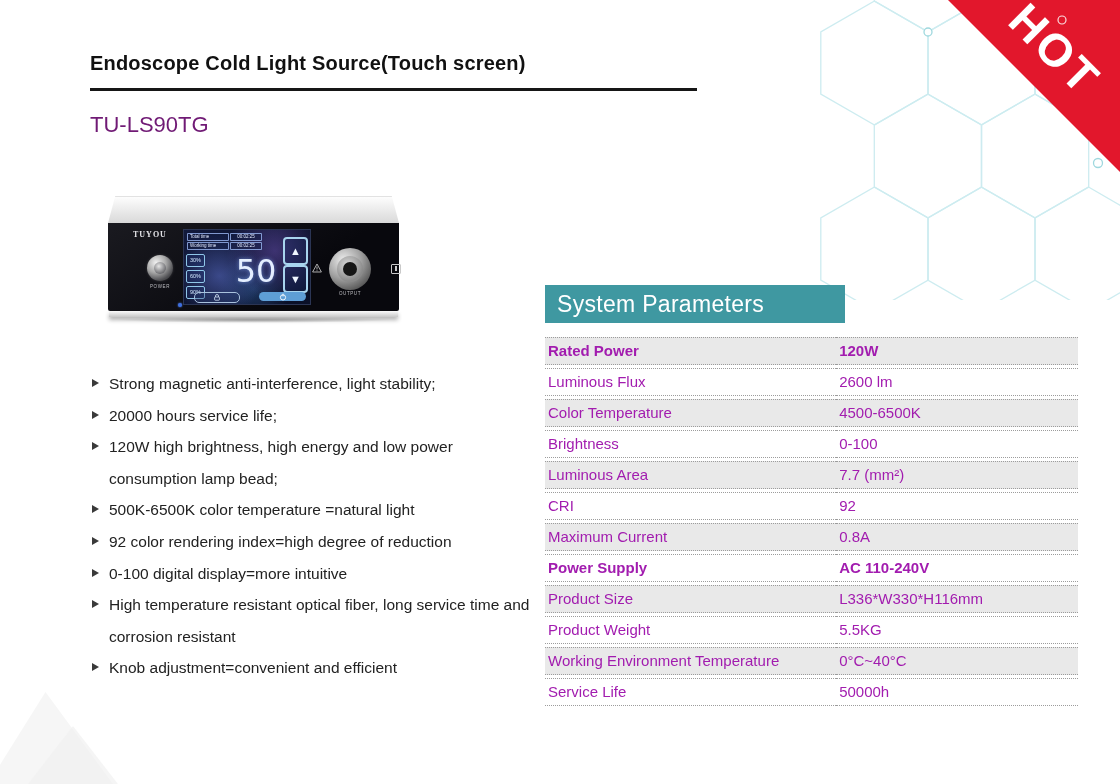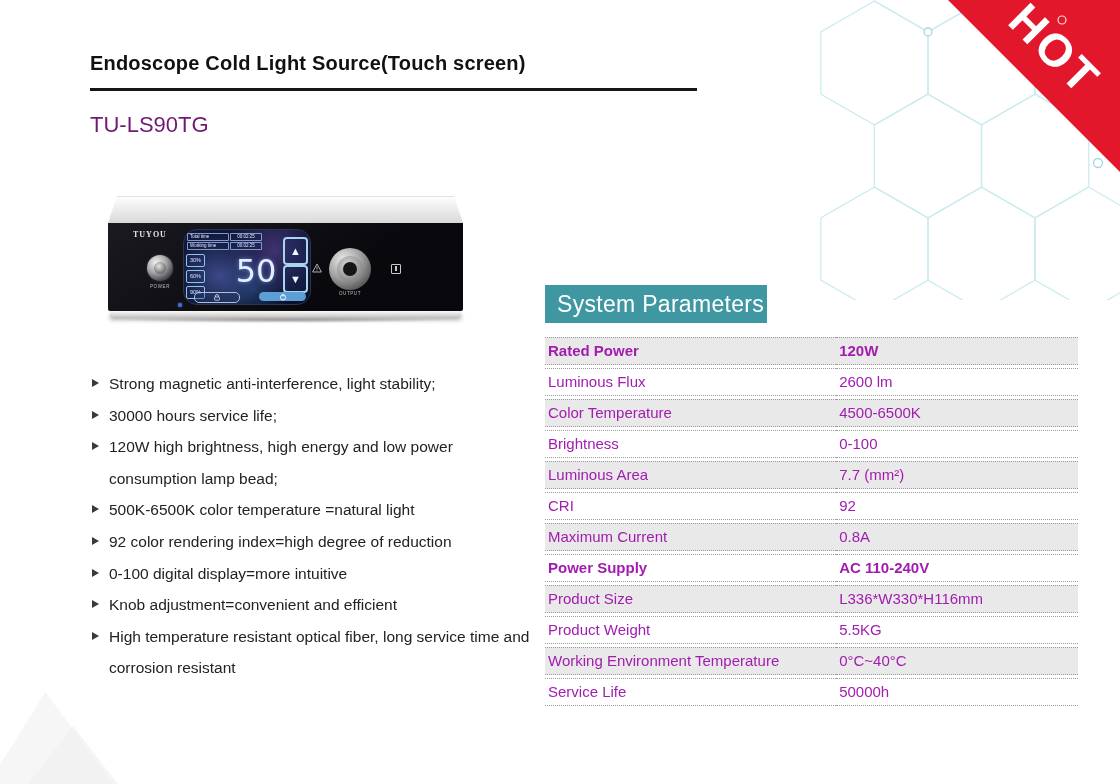--- a/index.html
+++ b/index.html
@@ -9,21 +9,21 @@
 
   
   .title{left:90px;top:52px;font-size:20px;font-weight:bold;color:#111;letter-spacing:.2px;}
   .title-rule{left:90px;top:88px;width:607px;height:3px;background:#161616;}
   .model{left:90px;top:112px;font-size:22px;font-weight:500;color:#701a75;}
 
   
   .corner-svg{left:810px;top:0;pointer-events:none;}
 
   
-  .device{left:108px;top:196px;width:355px;}
+  .device{left:108px;top:196px;width:291px;}
   .dev-top{height:26px;background:linear-gradient(#fdfdfd,#d9d9d9);
            clip-path:polygon(2.5% 0,97.5% 0,100% 100%,0 100%);border-top:1px solid #e2e2e2;}
   .dev-panel{position:relative;height:88px;background:linear-gradient(145deg,#1a1a20,#08080d 65%);
              border-radius:0 0 2px 2px;}
   .dev-base{width:99%;margin:0 auto;height:6px;background:linear-gradient(#fafafa,#c7c7c7);
             box-shadow:0 3px 4px rgba(0,0,0,.3);}
   .dev-shadow{width:96%;margin:0 auto;height:6px;
               background:radial-gradient(ellipse at center,rgba(0,0,0,.28),rgba(0,0,0,0) 70%);}
   .brand{left:25px;top:7px;font-family:"Liberation Serif",serif;font-size:8px;
          color:#e3e3e7;letter-spacing:1px;font-weight:bold;}
@@ -31,21 +31,21 @@
         background:radial-gradient(circle at 35% 30%,#f2f2f2,#a8a8a8 40%,#4e4e52 72%,#222);
         box-shadow:0 0 3px rgba(255,255,255,.15);}
   .knob-inner{left:7px;top:7px;width:12px;height:12px;border-radius:50%;
         background:radial-gradient(circle at 40% 35%,#e6e6e6,#6e6e72 70%);}
   .power-label{left:31px;top:61px;width:42px;text-align:center;font-size:4.5px;
         color:#bdbdc2;letter-spacing:.6px;}
   .led{left:70px;top:80px;width:4px;height:4px;border-radius:50%;background:#3d6fe0;
        box-shadow:0 0 2px #5e8bff;}
 
   
-  .screen{left:75px;top:6px;width:126px;height:74px;border:1px solid #2b3554;border-radius:14px;
+  .screen{left:75px;top:6px;width:126px;height:74px;border:1px solid #2b3554;border-radius:0;
       background:
         radial-gradient(circle at 28% 62%,rgba(96,116,210,.55),rgba(0,0,0,0) 42%),
         radial-gradient(circle at 72% 28%,rgba(130,96,210,.42),rgba(0,0,0,0) 46%),
         radial-gradient(circle at 55% 80%,rgba(70,140,220,.30),rgba(0,0,0,0) 40%),
         linear-gradient(135deg,#121a3c,#0a1028 70%);}
   .inforow{left:3px;height:8px;display:flex;gap:1px;}
   .inforow .ibox{border:1px solid rgba(165,195,255,.75);border-radius:1px;color:#e2eaff;
         font-size:4.5px;line-height:6px;padding:0 2px;background:rgba(20,30,70,.45);white-space:nowrap;}
   .inforow .lab{width:36px;}
   .inforow .val{width:26px;text-align:center;}
@@ -72,21 +72,21 @@
   .sq-ico{left:283px;top:41px;width:8px;height:8px;border:1px solid #c9c9c9;border-radius:1px;}
   .sq-ico i{position:absolute;left:3px;top:1px;width:1.5px;height:4.5px;background:#c9c9c9;}
 
   
   .features{left:76px;top:352px;width:452px;list-style:none;margin:16px;padding:0;}
   .features li{position:relative;padding-left:17px;font-size:15.5px;line-height:31.6px;color:#222;}
   .f-marker{position:absolute;left:0;top:11px;width:0;height:0;
         border-left:7px solid #3a3a3a;border-top:4.5px solid transparent;border-bottom:4.5px solid transparent;}
 
   
-  .params-heading{left:545px;top:285px;width:222px;height:38px;background:#3f98a1;
+  .params-heading{left:545px;top:285px;width:300px;height:38px;background:#3f98a1;
         color:#fff;font-size:23px;line-height:38px;padding-left:12px;box-sizing:border-box;
         letter-spacing:.3px;}
   .params-table{left:545px;top:334px;width:533px;border-collapse:separate;border-spacing:0 3px;}
   .params-table td{border-top:1px dotted #9c9c9c;border-bottom:1px dotted #9c9c9c;
         font-size:15px;line-height:18px;padding:4px 2px 4px 3px;color:#a21caf;}
   .params-table td.pv{width:240px;}
   .params-table td.pl{width:293px;}
   .params-table tr:nth-child(odd) td{background:#e9e9e9;}
   .params-table tr.bold-row td{font-weight:bold;}
 
@@ -184,27 +184,27 @@
       <div class="abs sq-ico">
           <i></i>
         </div>
     </div>
     <div class="dev-base"></div>
     <div class="dev-shadow"></div>
   </div>
 
   <ul class="abs features">
     <li><span class="f-marker"></span><span>Strong magnetic anti-interference, light stability;</span></li>
-    <li><span class="f-marker"></span><span>30000 hours service life;</span></li>
+    <li><span class="f-marker"></span><span>20000 hours service life;</span></li>
     <li><span class="f-marker"></span><span>120W high brightness, high energy and low power consumption lamp bead;</span></li>
     <li><span class="f-marker"></span><span>500K-6500K color temperature =natural light</span></li>
     <li><span class="f-marker"></span><span>92 color rendering index=high degree of reduction</span></li>
     <li><span class="f-marker"></span><span>0-100 digital display=more intuitive</span></li>
+    <li><span class="f-marker"></span><span>High temperature resistant optical fiber, long service time and corrosion resistant</span></li>
     <li><span class="f-marker"></span><span>Knob adjustment=convenient and efficient</span></li>
-    <li><span class="f-marker"></span><span>High temperature resistant optical fiber, long service time and corrosion resistant</span></li>
   </ul>
 
   <div class="abs params-heading">System Parameters</div>
 
   <table class="abs params-table">
     <tbody>
       <tr class="bold-row">
         <td class="pl">Rated Power</td>
         <td class="pv">120W</td>
       </tr>

